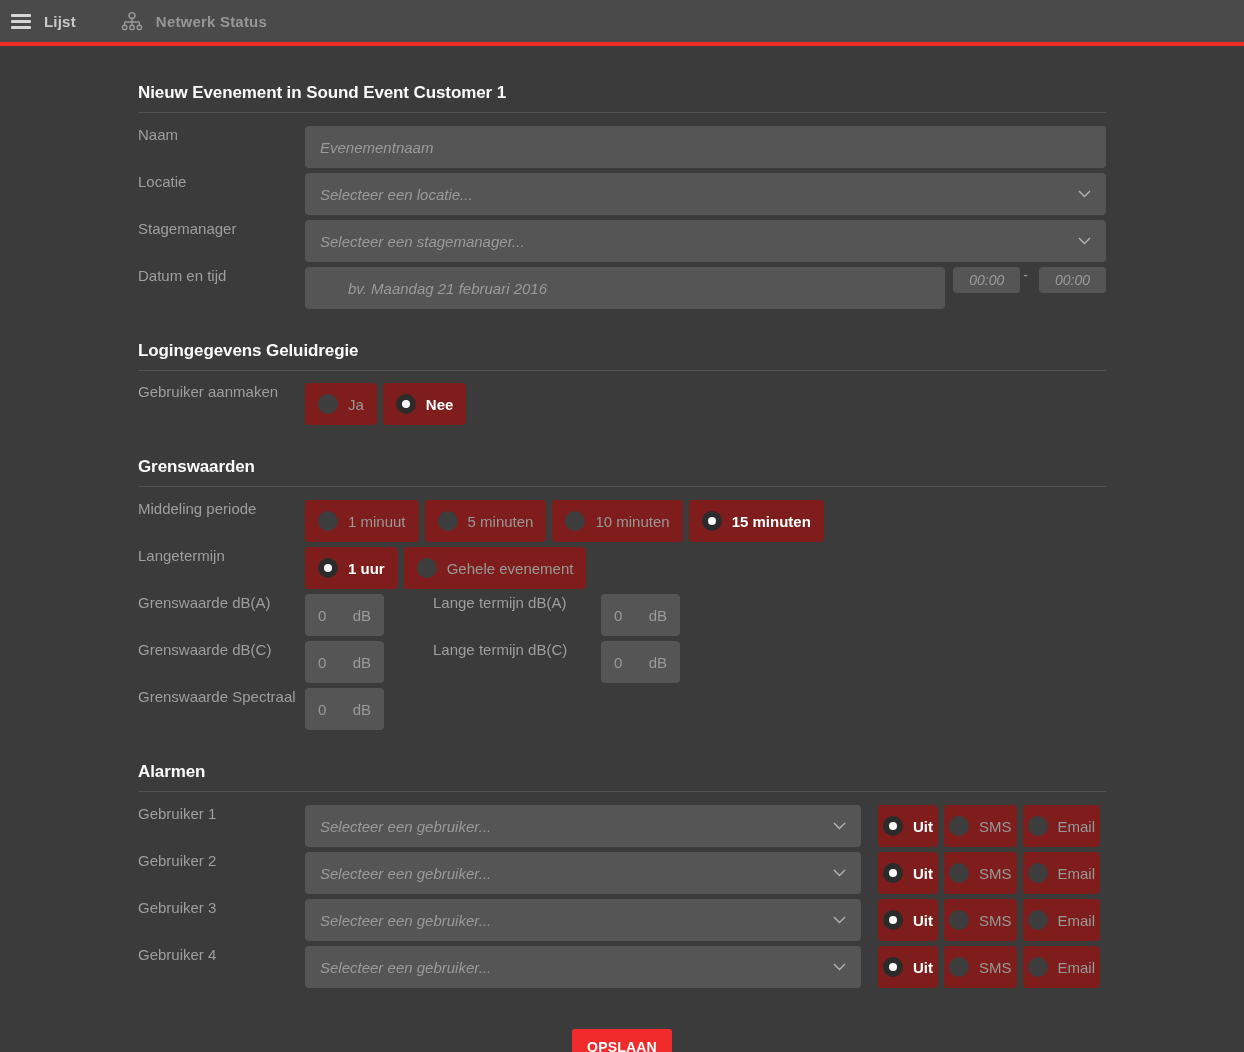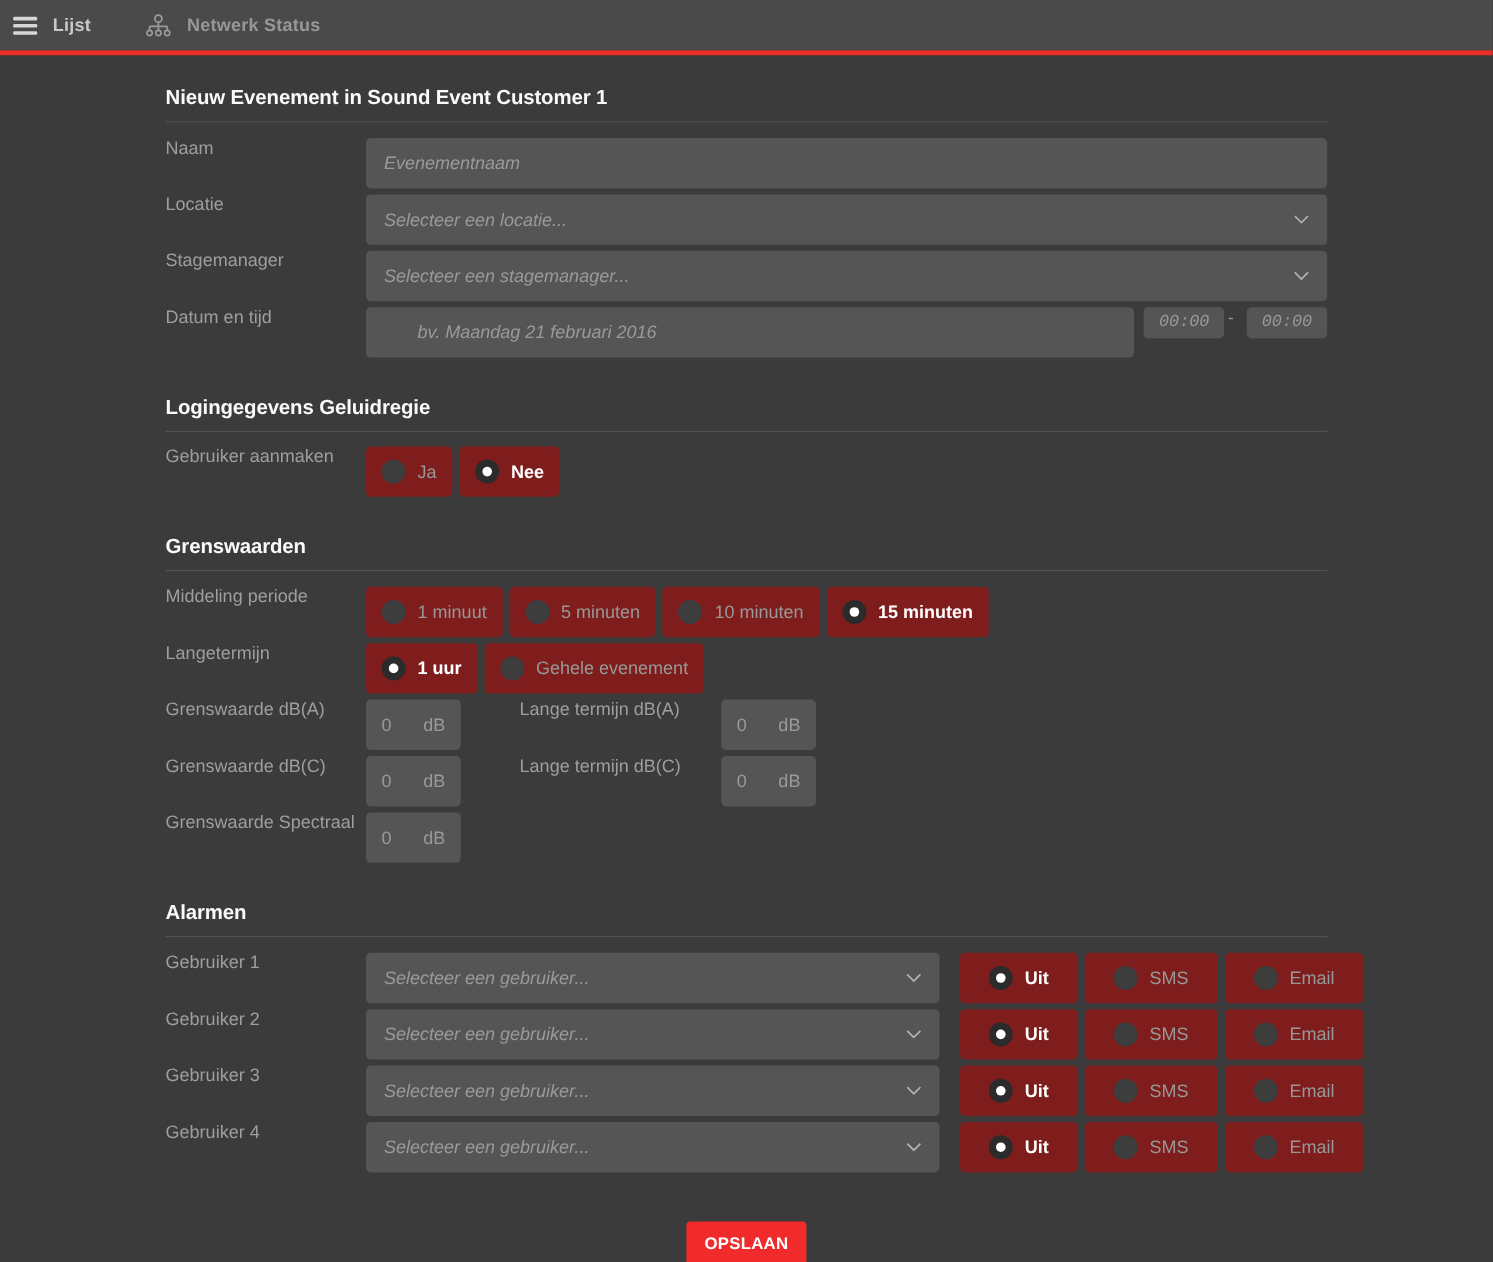--- a/index.html
+++ b/index.html
@@ -13,39 +13,39 @@
   .hamburger span { display:block; width:20px; height:3px; background:#d6d6d6; border-radius:1px; }
   .topbar-item { display:flex; align-items:center; cursor:pointer; }
   .topbar-label { font-size:15px; font-weight:bold; margin-left:13px; letter-spacing:0.2px; }
   .topbar-label.active { color:#c9c9c9; }
   .topbar-label.inactive { color:#979797; }
   .net-icon { margin-left:45px; display:flex; align-items:center; }
 
   
   .container { width:968px; margin:0 auto; }
   .section-title { font-size:17px; font-weight:bold; color:#fafafa; margin:32px 0 0 0; letter-spacing:-0.1px; }
-  .section-title.first { margin-top:26px; }
+  .section-title.first { margin-top:37px; }
   .divider { border:none; border-top:1px solid #525252; margin:9px 0 0 0; }
   .rows { margin-top:13px; }
   .form-row { display:flex; align-items:flex-start; margin-bottom:5px; min-height:42px; }
   .flabel { width:167px; flex-shrink:0; color:#9e9e9e; font-size:15px; }
 
   
   .tinput, .selectbox {
     height:42px; background:#555555; border-radius:4px;
     display:flex; align-items:center; padding:0 15px;
     font-size:15px; color:#9a9a9a; flex:1;
   }
   .placeholder { font-style:italic; color:#9a9a9a; }
   .selectbox { justify-content:space-between; cursor:pointer; }
   .chev { display:flex; align-items:center; margin-left:10px; }
   .date-input { flex:1;padding-left:43px; }
   .time-input { flex:none; width:67px; height:26px; background:#555555; border-radius:4px;
     display:flex; align-items:center; justify-content:center; font-size:14px;
-    font-style:italic; color:#9a9a9a; margin-left:8px;font-family:Liberation Mono, monospace; }
+    font-style:italic; color:#9a9a9a; margin-left:8px; }
   .time-dash { color:#9a9a9a; margin:0 11px 0 3px; font-size:14px; }
   .time-input.second { margin-left:0; }
 
   
   .radio-group { display:flex; }
   .radio-btn { background:#7f1d1d; border-radius:4px; height:42px; display:inline-flex;
     align-items:center; padding:0 13px; margin-right:6px; cursor:pointer; }
   .rc { width:20px; height:20px; border-radius:50%; background:#3d3d3d; flex-shrink:0;
     display:flex; align-items:center; justify-content:center; }
   .rc .dot { width:8px; height:8px; border-radius:50%; background:#ffffff; display:none; }
@@ -54,23 +54,23 @@
   .rl { margin-left:10px; font-size:15px; color:#989898; white-space:nowrap; }
   .radio-btn.selected .rl { color:#ffffff; font-weight:bold; }
 
   
   .db-input { width:79px; height:42px; background:#555555; border-radius:4px; flex-shrink:0;
     display:flex; align-items:center; justify-content:space-between; padding:0 13px;
     font-size:15px; color:#9a9a9a; }
   .flabel2 { width:168px; margin-left:49px; color:#9e9e9e; font-size:15px; flex-shrink:0; }
 
   
-  .alarm-select { flex:none; width:478px;gap:44px; }
+  .alarm-select { flex:none; width:556px;gap:44px; }
   .alarm-radios { display:flex; margin-left:17px; }
-  .alarm-radios .radio-btn { padding:0 24px; }
+  .alarm-radios .radio-btn { padding:0 5px; }
 
   
   .save-wrap { display:flex; justify-content:center; margin-top:41px; padding-bottom:7px; }
   .save-btn { background:#f12b2b; color:#ffffff; border:none; border-radius:3px;
     font-family:"Liberation Sans", sans-serif; font-weight:bold; font-size:14px;
     padding:10px 15px; letter-spacing:0.2px; cursor:pointer; }
 </style>
 </head>
 <body>
 

